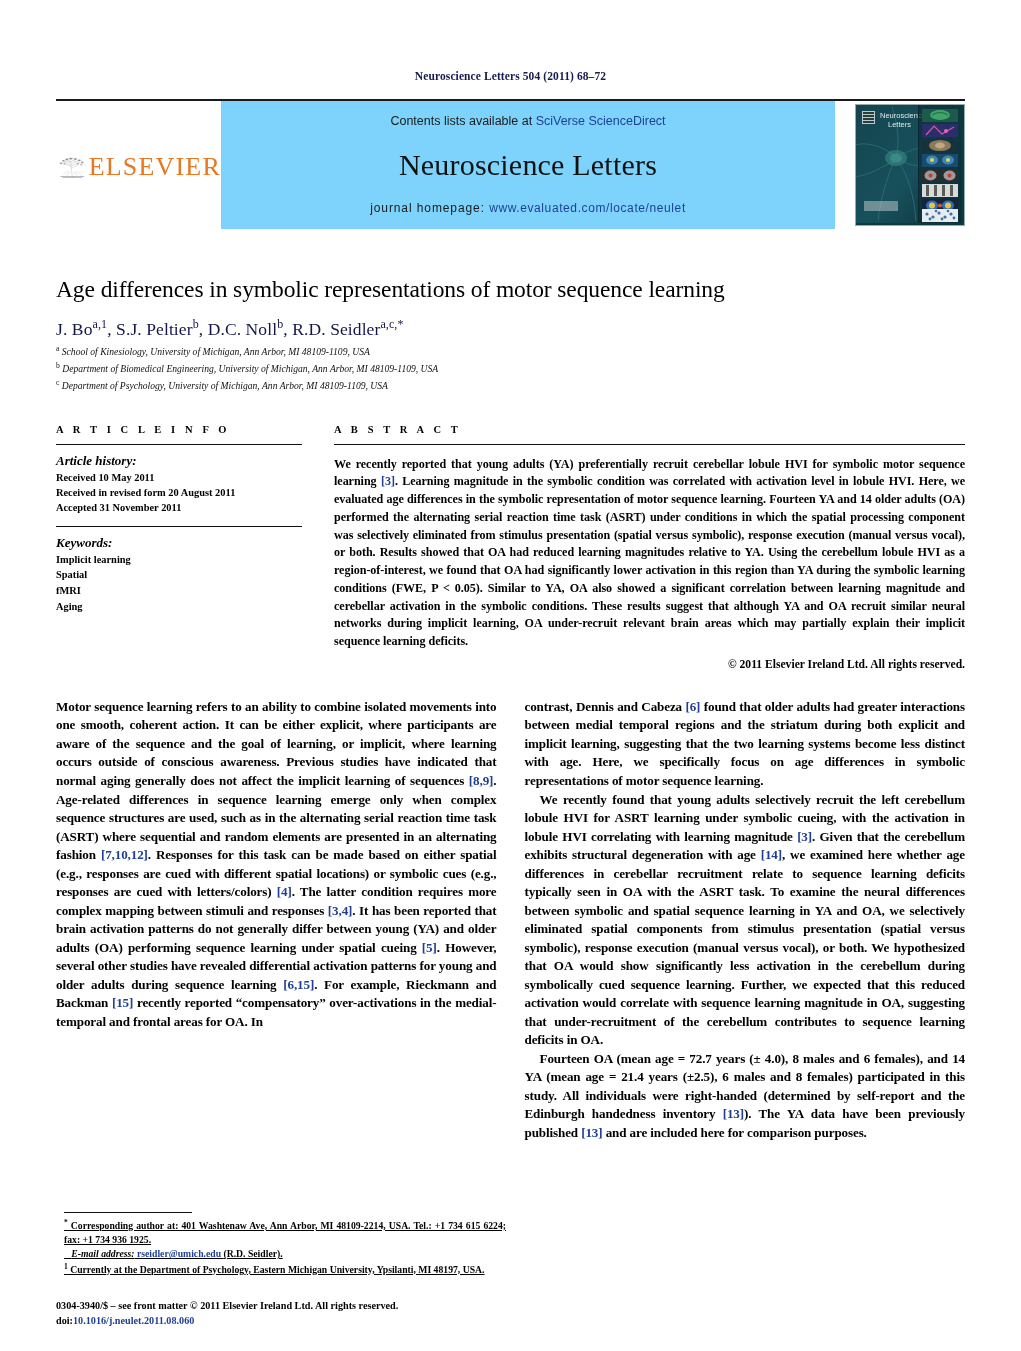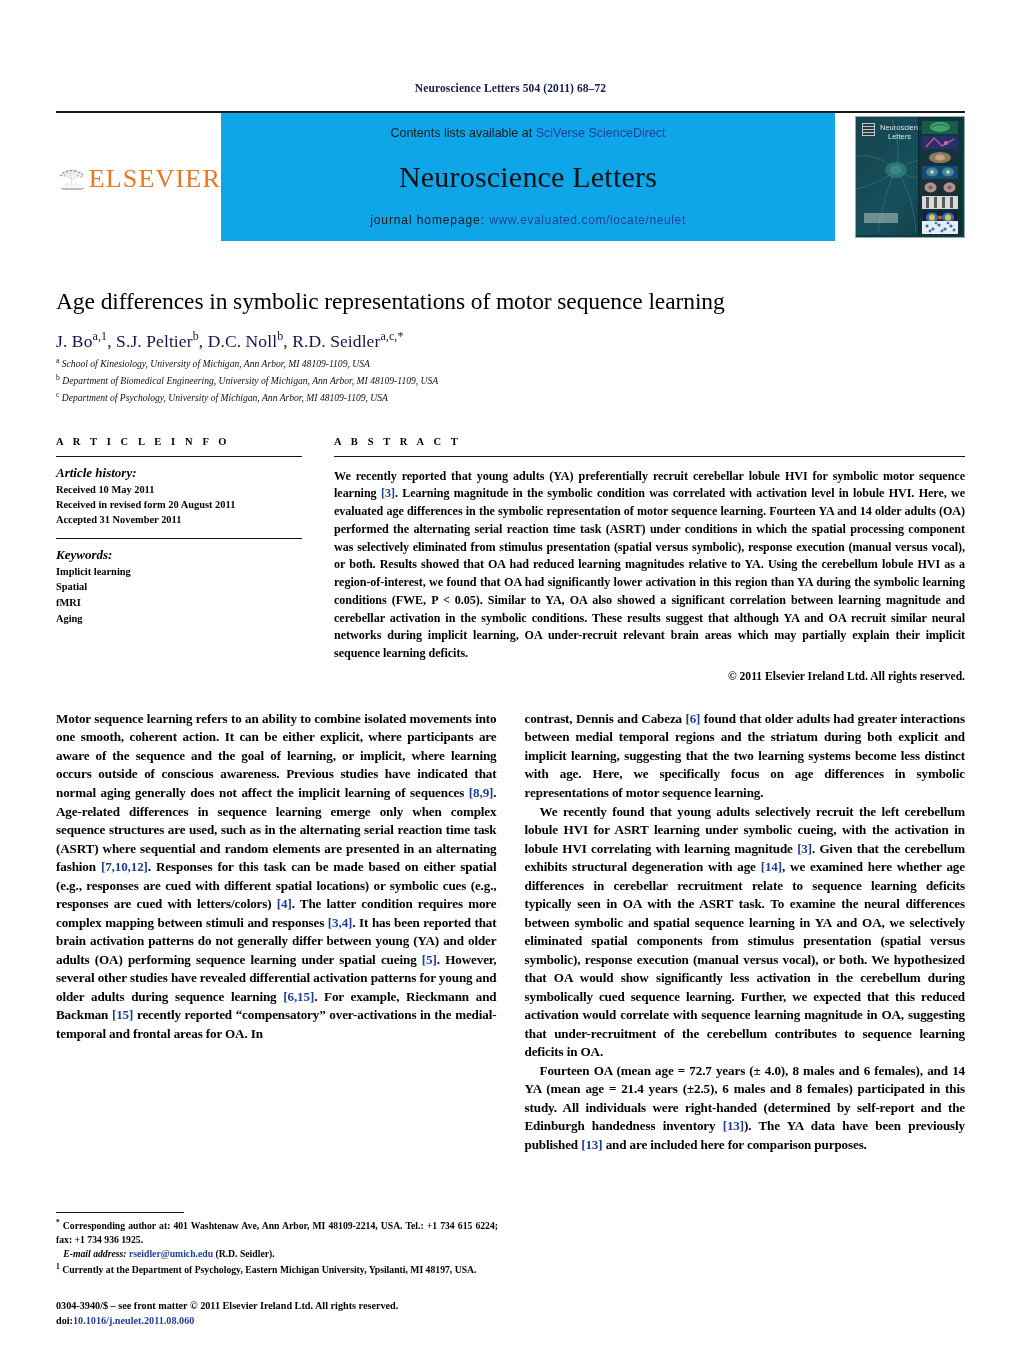--- a/index.html
+++ b/index.html
@@ -12,21 +12,21 @@
     height: 1351px;
     font-family: "Liberation Serif", serif;
     color: #000000;
     position: relative;
   }
   .page {
     width: 1021px;
     height: 1351px;
     position: relative;
     box-sizing: border-box;
-    padding: 16px 56px;
+    padding: 4px 56px;
   }
 
   
   .running-head {
     text-align: center;
     font-size: 11.5px;
     font-weight: bold;
     color: #141b4d;
     padding-top: 66px;
     letter-spacing: 0.1px;
@@ -53,21 +53,21 @@
   .elsevier-word {
     font-family: "Liberation Serif", serif;
     font-size: 26px;
     letter-spacing: 1.2px;
     color: #e87722;
     line-height: 1;
     padding-bottom: 2px;
   }
   .mast-center {
     flex: 1 1 auto;
-    background: #0ea5e9;
+    background: #7dd3fc;
     display: flex;
     flex-direction: column;
     align-items: center;
     justify-content: space-between;
     padding: 13px 0 14px 0;
   }
   .contents-line {
     font-size: 12.5px;
     color: #1a1a1a;
     font-family: "Liberation Sans", sans-serif;
@@ -193,23 +193,24 @@
     text-align: justify;
     font-weight: bold;
     letter-spacing: -0.12px;
   }
   .bcol p + p { text-indent: 15px; }
   .bcol .ref { color: #1f3f94; }
 
   
   .footnotes {
     position: absolute;
-    left: 56px;
+    left: 64px;
     bottom: 74px;
     width: 442px;
+    text-decoration: underline;
   }
   .fn-rule {
     width: 128px;
     border-top: 0.9px solid #111;
     margin-bottom: 5px;
   }
   .fn-line {
     font-size: 9.7px;
     line-height: 1.46;
     font-weight: bold;

